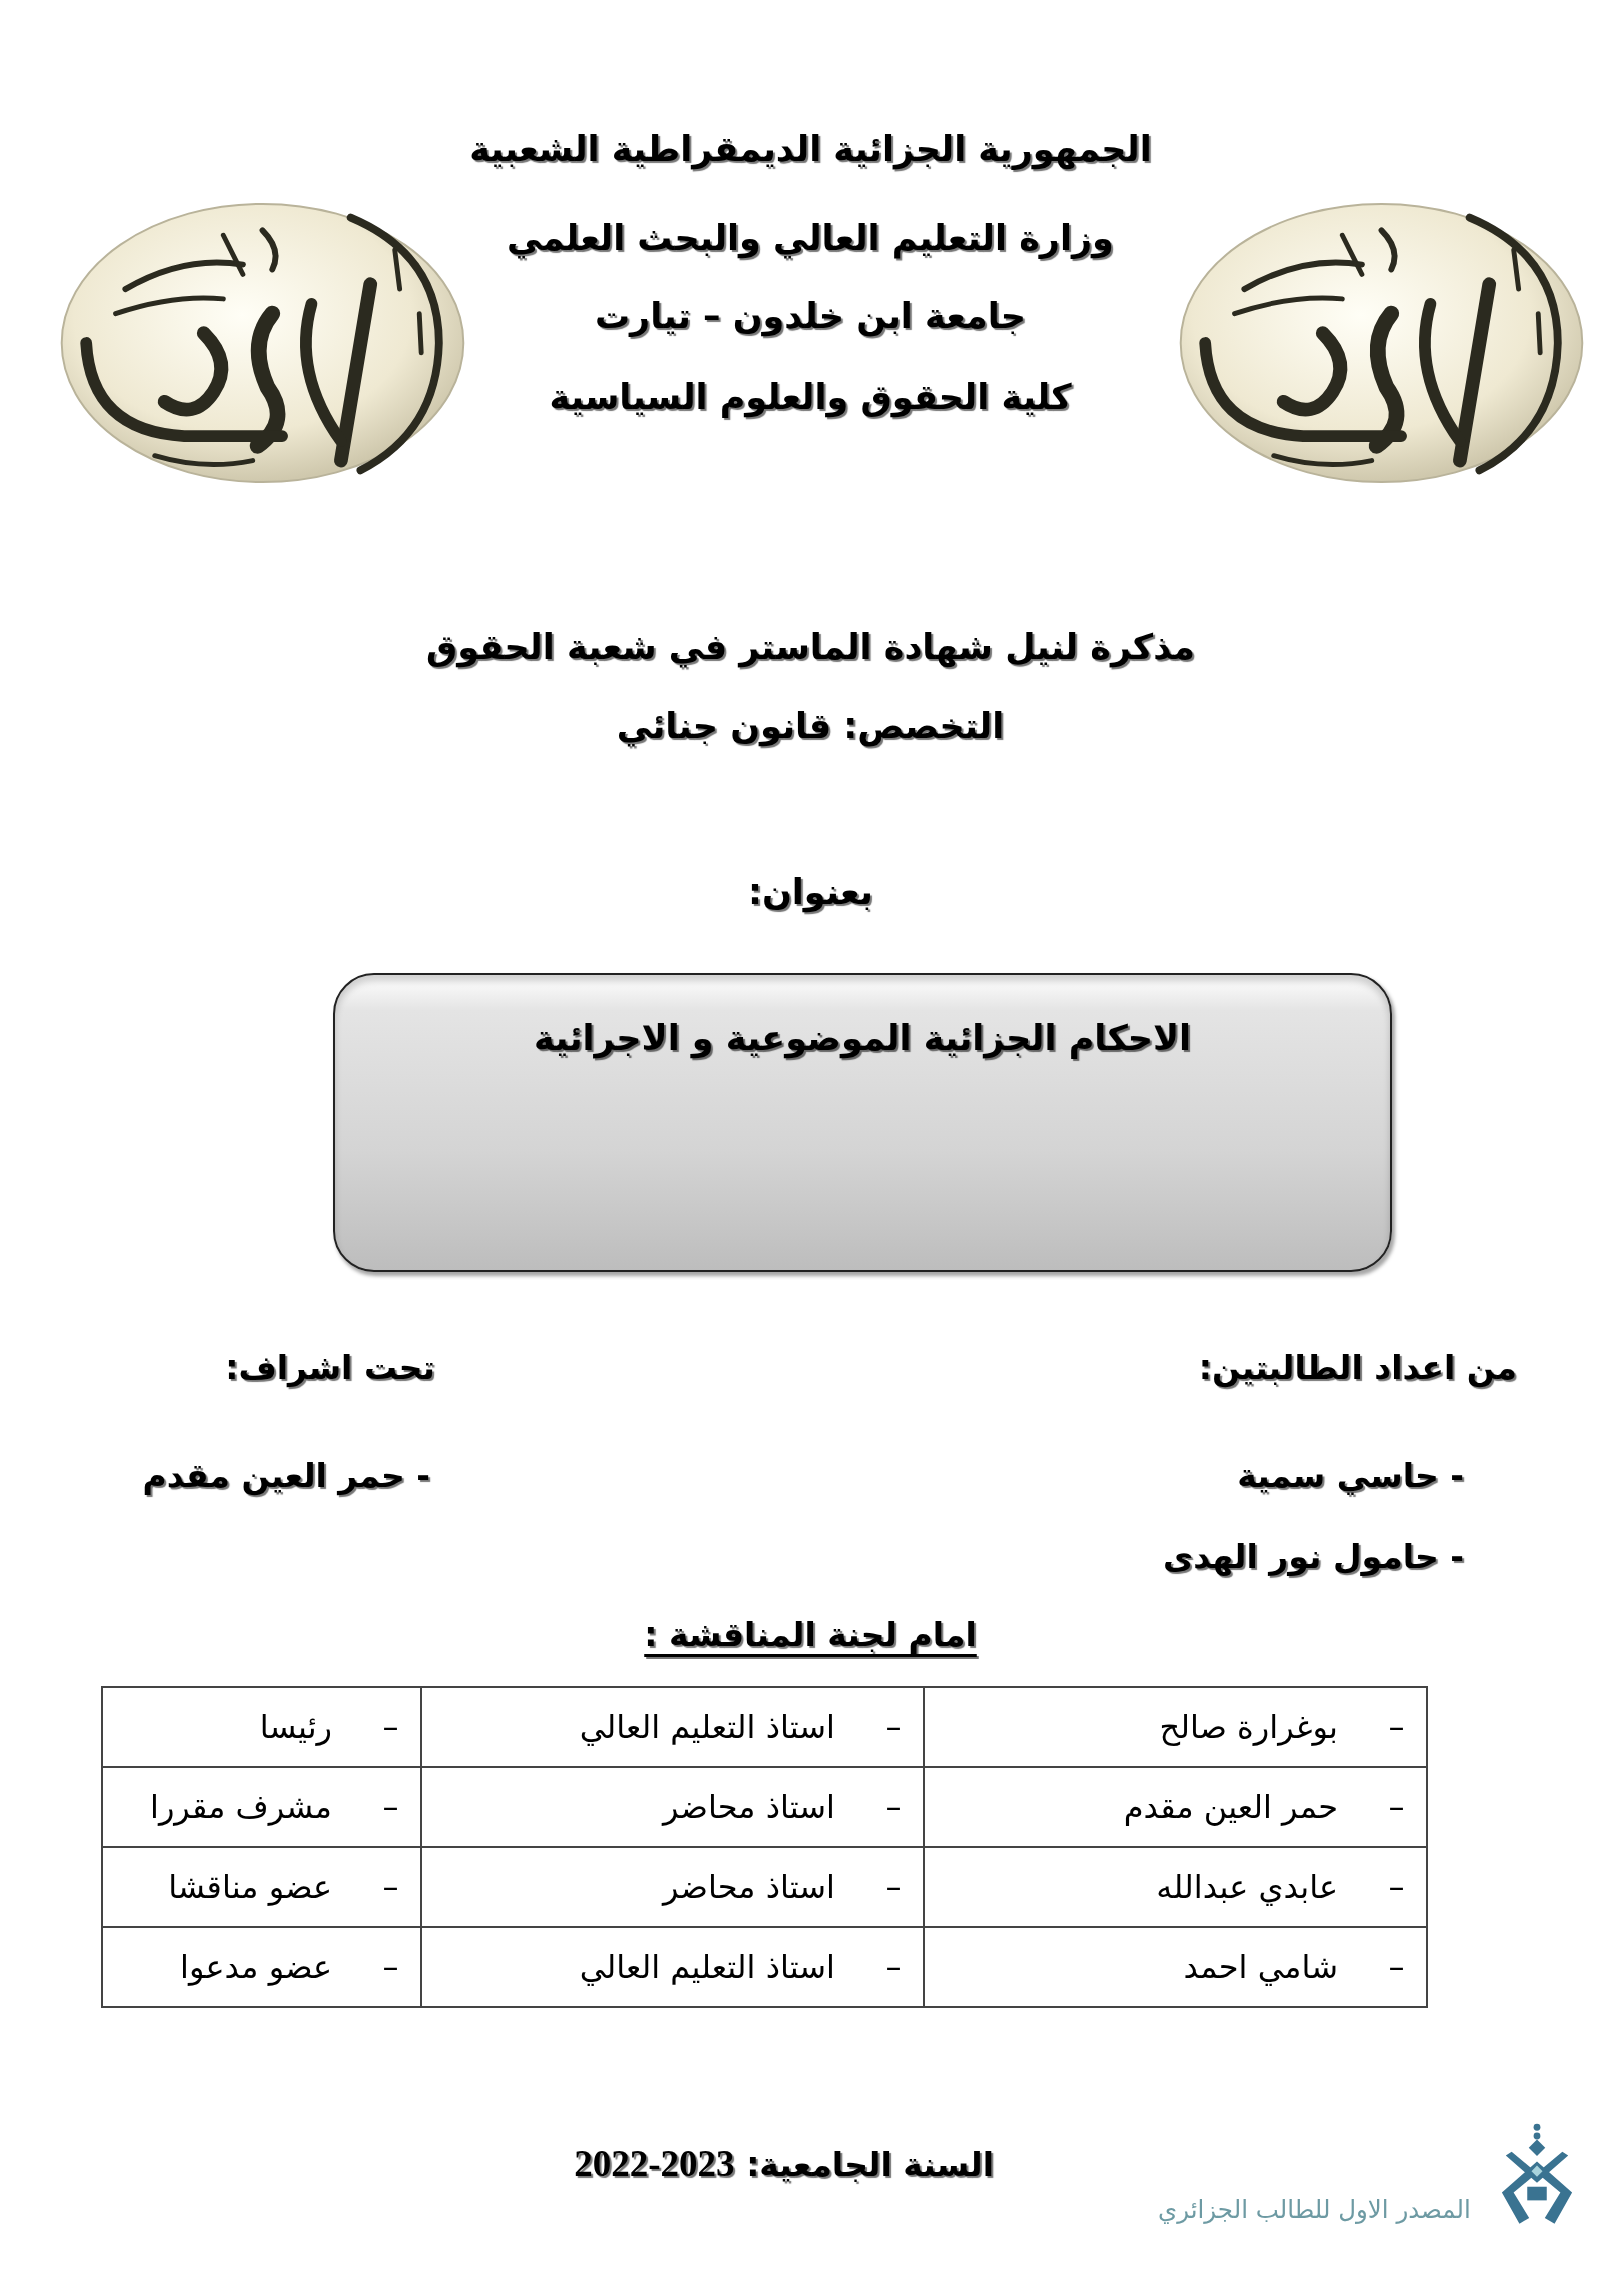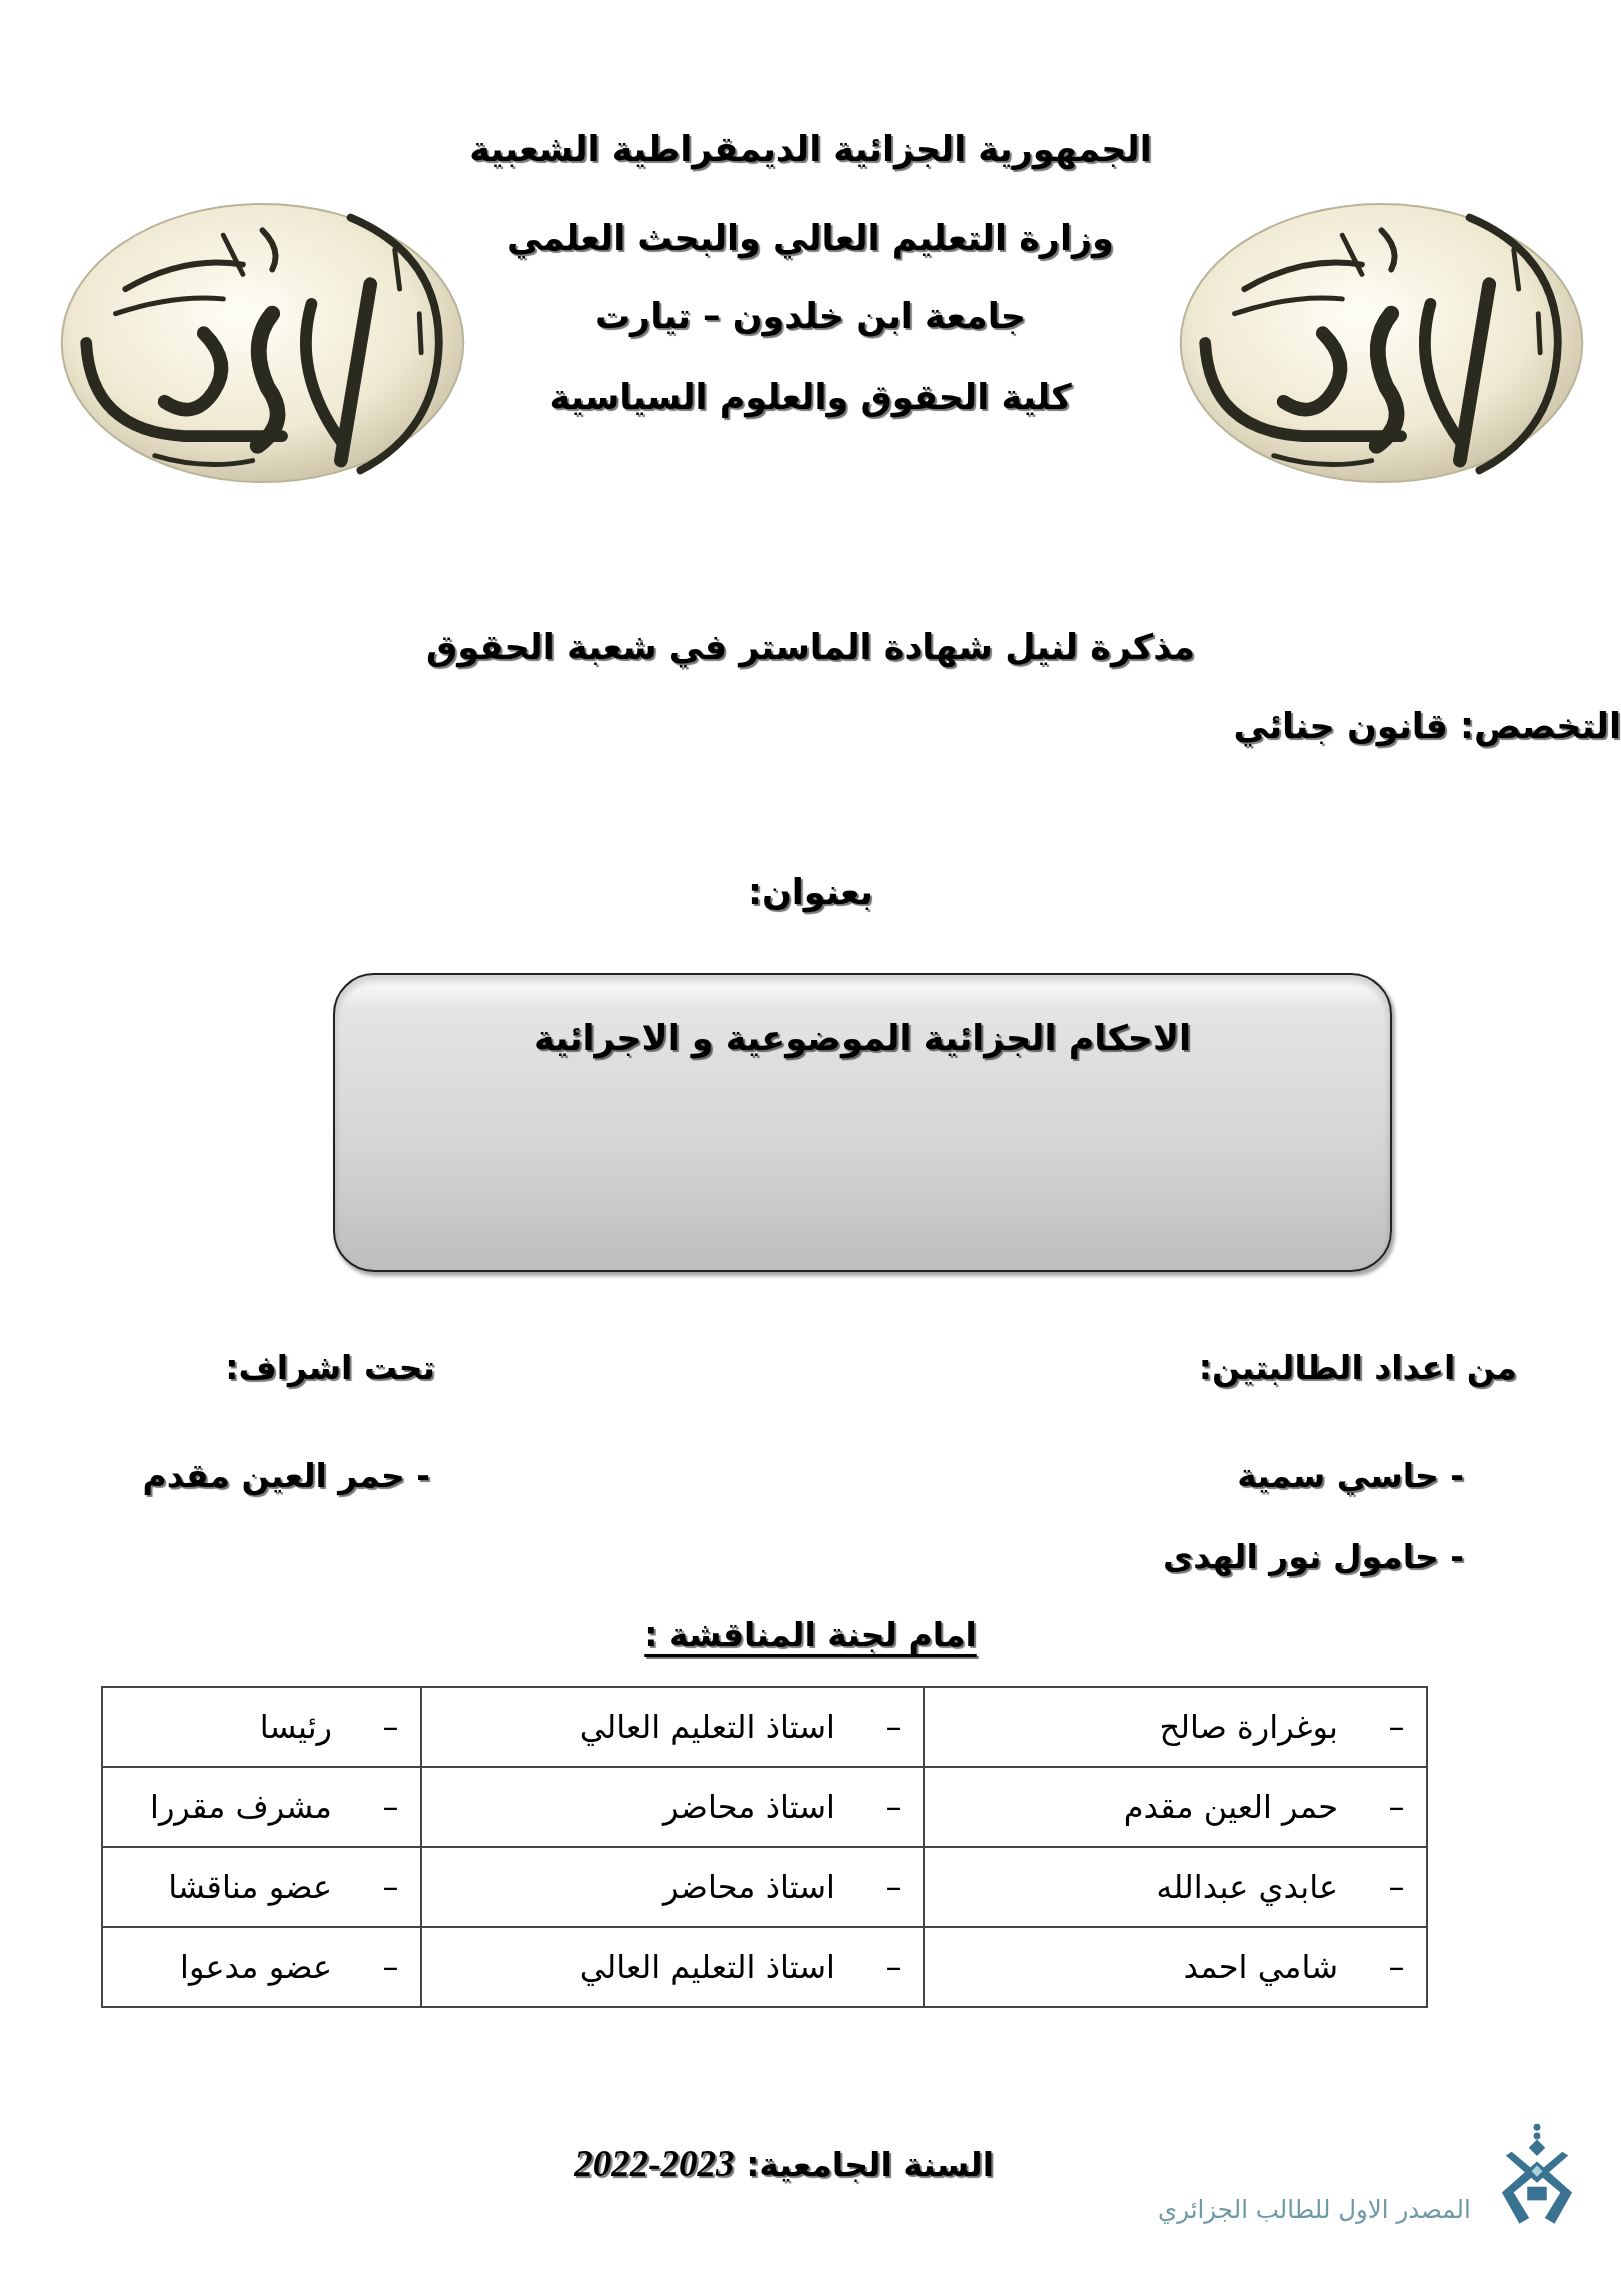--- a/index.html
+++ b/index.html
@@ -90,21 +90,21 @@
     </g>
   </svg>
 </div>
 
 <div class="abs hdr rtl" style="top:129px;">الجمهورية الجزائية الديمقراطية الشعبية</div>
 <div class="abs hdr rtl" style="top:218px;">وزارة التعليم العالي والبحث العلمي</div>
 <div class="abs hdr rtl" style="top:296px;">جامعة ابن خلدون – تيارت</div>
 <div class="abs hdr rtl" style="top:377px;">كلية الحقوق والعلوم السياسية</div>
 
 <div class="abs hdr rtl" style="top:627px;">مذكرة لنيل شهادة الماستر في شعبة الحقوق</div>
-<div class="abs hdr rtl" style="top:706px;text-align:right;">التخصص: قانون جنائي</div>
+<div class="abs hdr rtl" style="top:706px;">التخصص: قانون جنائي</div>
 
 <div class="abs hdr rtl" style="top:872px;">بعنوان:</div>
 
 <div class="abs titlebox rtl">
   <div class="titleline" style="top:43px;">الاحكام الجزائية الموضوعية و الاجرائية</div>
 </div>
 
 <div class="abs label rtl" style="right:104px; top:1348px;">من اعداد الطالبتين:</div>
 <div class="abs label rtl" style="right:1186px; top:1348px;">تحت اشراف:</div>
 
@@ -196,21 +196,21 @@
             <span class="dash">–</span>
             <span class="ctext">عضو مدعوا</span>
           </div>
         </td>
     </tr>
   </tbody>
 </table>
 
 <div class="abs label rtl" style="right:627px; top:2142px;">
   <span>السنة الجامعية:</span>
-  <span class="year" style="direction:ltr; unicode-bidi:embed; font-size:37px;font-style:italic;">2022-2023</span>
+  <span class="year" style="direction:ltr; unicode-bidi:embed; font-size:37px;">2022-2023</span>
 </div>
 
 <div class="abs sahla">
   <div class="sahla-sub">المصدر الاول للطالب الجزائري</div>
   <svg class="sahla-icon" viewBox="0 0 80 110">
     <g fill="#3a7391">
       <circle cx="40" cy="5" r="3.5"></circle>
       <circle cx="40" cy="14" r="3.5"></circle>
       <rect x="34" y="20" width="12" height="12" transform="rotate(45 40 26)"></rect>
       <path d="M8 34 L40 62 L72 34 L66 30 L40 52 L14 30 Z"></path>

